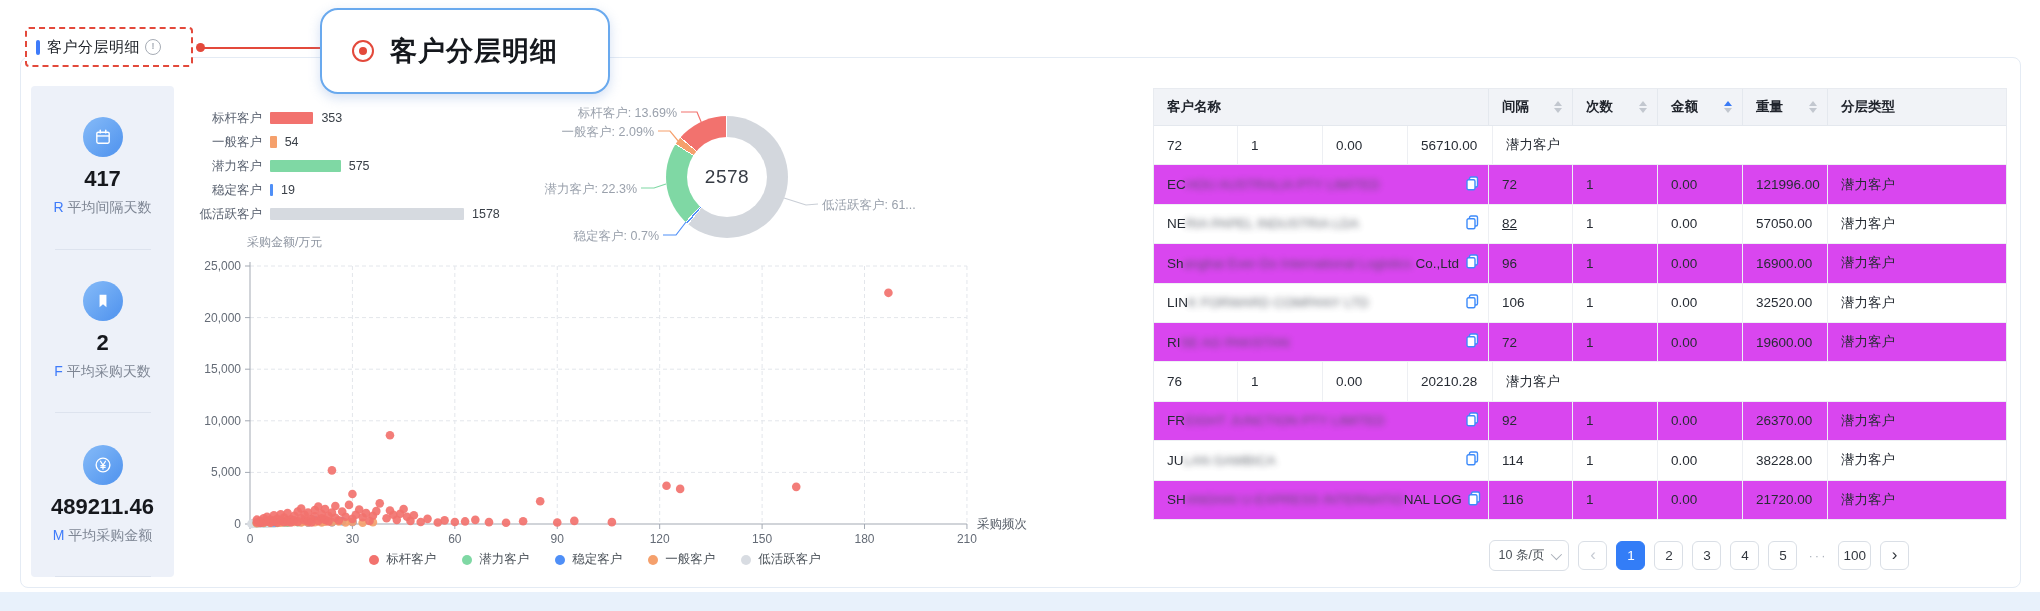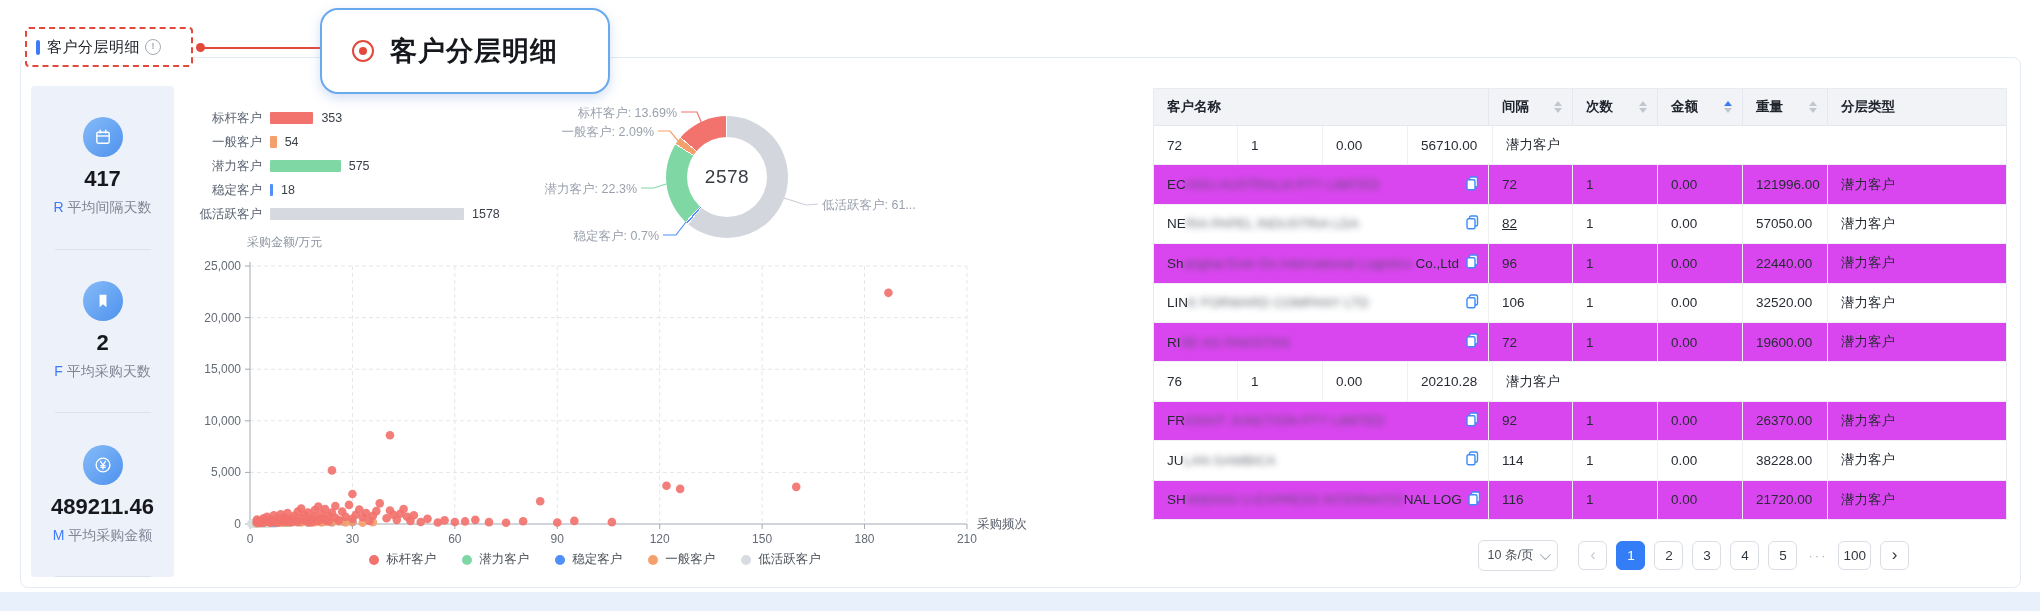--- a/index.html
+++ b/index.html
@@ -61,21 +61,21 @@
   .trow{display:flex;height:39.4px;border-bottom:1px solid #EEF0F4;box-sizing:border-box;background:#fff;}
   .trow.alt{background:#d946ef;}
   .td{display:flex;align-items:center;padding-left:13px;font-size:13.5px;color:#272C34;border-right:1px solid #EDEFF3;box-sizing:border-box;overflow:hidden;white-space:nowrap;}
   .td:last-child{border-right:none;}
   .td.name{justify-content:space-between;padding-right:9px;}
   .blur{filter:blur(3px);opacity:.8;color:#454B55;}
   .copy-ic{flex:none;margin-left:6px;cursor:pointer;}
 
   
   .pager{position:absolute;left:1153px;top:540px;width:756px;display:flex;justify-content:flex-end;align-items:center;gap:9px;z-index:1;}
-  .psize{height:29px;border:1px solid #DADFE6;border-radius:6px;display:flex;align-items:center;gap:7px;padding:0 9px;font-size:12.5px;color:#4A5057;margin-right:11px;background:#fff;cursor:pointer;}
+  .psize{height:29px;border:1px solid #DADFE6;border-radius:6px;display:flex;align-items:center;gap:7px;padding:0 9px;font-size:12.5px;color:#4A5057;background:#fff;cursor:pointer;}
   .caret{width:7px;height:7px;border-right:1.5px solid #A8AEB8;border-bottom:1.5px solid #A8AEB8;transform:rotate(45deg) translateY(-2px);}
   .pbtn{min-width:29px;height:29px;border:1px solid #DADFE6;border-radius:6px;background:#fff;display:flex;align-items:center;justify-content:center;font-size:13.5px;color:#33383F;box-sizing:border-box;cursor:pointer;padding:0 4px;}
   .pbtn.active{background:#337DF7;border-color:#337DF7;color:#fff;}
   .pbtn.chev{font-size:17px;line-height:1;padding-bottom:2px;}
   .pbtn.prev{color:#C6CBD3;}
   .pdots{color:#AEB4BE;font-size:13px;letter-spacing:2px;padding:0 2px;}
 </style>
 </head>
 <body>
 
@@ -145,21 +145,21 @@
         <span class="bar-val">54</span>
       </div>
       <div class="bar-row">
         <span class="bar-label">潜力客户</span>
         <div class="bar" style="width: 70.6907px; background: rgb(127, 216, 164);"></div>
         <span class="bar-val">575</span>
       </div>
       <div class="bar-row">
         <span class="bar-label">稳定客户</span>
         <div class="bar" style="width: 3px; background: rgb(79, 143, 247);"></div>
-        <span class="bar-val">18</span>
+        <span class="bar-val">19</span>
       </div>
       <div class="bar-row">
         <span class="bar-label">低活跃客户</span>
         <div class="bar" style="width: 194px; background: rgb(214, 218, 224);"></div>
         <span class="bar-val">1578</span>
       </div>
     </div>
 
   <div class="donut" id="donut" style="background: conic-gradient(rgb(211, 215, 221) 0deg, rgb(211, 215, 221) 219.356deg, rgb(255, 255, 255) 219.356deg, rgb(255, 255, 255) 220.356deg, rgb(79, 143, 247) 220.356deg, rgb(79, 143, 247) 221.876deg, rgb(255, 255, 255) 221.876deg, rgb(255, 255, 255) 222.876deg, rgb(127, 216, 164) 222.876deg, rgb(127, 216, 164) 302.156deg, rgb(255, 255, 255) 302.156deg, rgb(255, 255, 255) 303.156deg, rgb(245, 160, 108) 303.156deg, rgb(245, 160, 108) 309.68deg, rgb(255, 255, 255) 309.68deg, rgb(255, 255, 255) 310.68deg, rgb(242, 114, 110) 310.68deg, rgb(242, 114, 110) 358.964deg, rgb(255, 255, 255) 358.964deg, rgb(255, 255, 255) 359.964deg);">
     <div class="donut-hole">
@@ -506,21 +506,21 @@
         <div class="td name" style="width: 335px;">
           <span><span>Sh</span><span class="blur">anghai Ever-Do International Logistics</span><span> Co.,Ltd</span></span>
           <span class="copy-ic"><svg width="13" height="15" viewBox="0 0 13 15">
               <rect x="3.5" y="1" width="8" height="10" rx="1.5" fill="#fff" stroke="#3E8BFA" stroke-width="1.4"></rect>
               <rect x="1" y="3.8" width="8" height="10" rx="1.5" fill="#fff" stroke="#3E8BFA" stroke-width="1.4"></rect>
             </svg></span>
         </div>
         <div class="td" style="width: 84px;">96</div>
         <div class="td" style="width: 85px;">1</div>
         <div class="td" style="width: 85px;">0.00</div>
-        <div class="td" style="width: 85px;">22440.00</div>
+        <div class="td" style="width: 85px;">16900.00</div>
         <div class="td" style="width: 178px;">潜力客户</div>
       </div>
       <div class="trow">
         <div class="td name" style="width: 335px;">
           <span><span>LIN</span><span class="blur">K FORWARD COMPANY LTD</span><span></span></span>
           <span class="copy-ic"><svg width="13" height="15" viewBox="0 0 13 15">
               <rect x="3.5" y="1" width="8" height="10" rx="1.5" fill="#fff" stroke="#3E8BFA" stroke-width="1.4"></rect>
               <rect x="1" y="3.8" width="8" height="10" rx="1.5" fill="#fff" stroke="#3E8BFA" stroke-width="1.4"></rect>
             </svg></span>
         </div>

